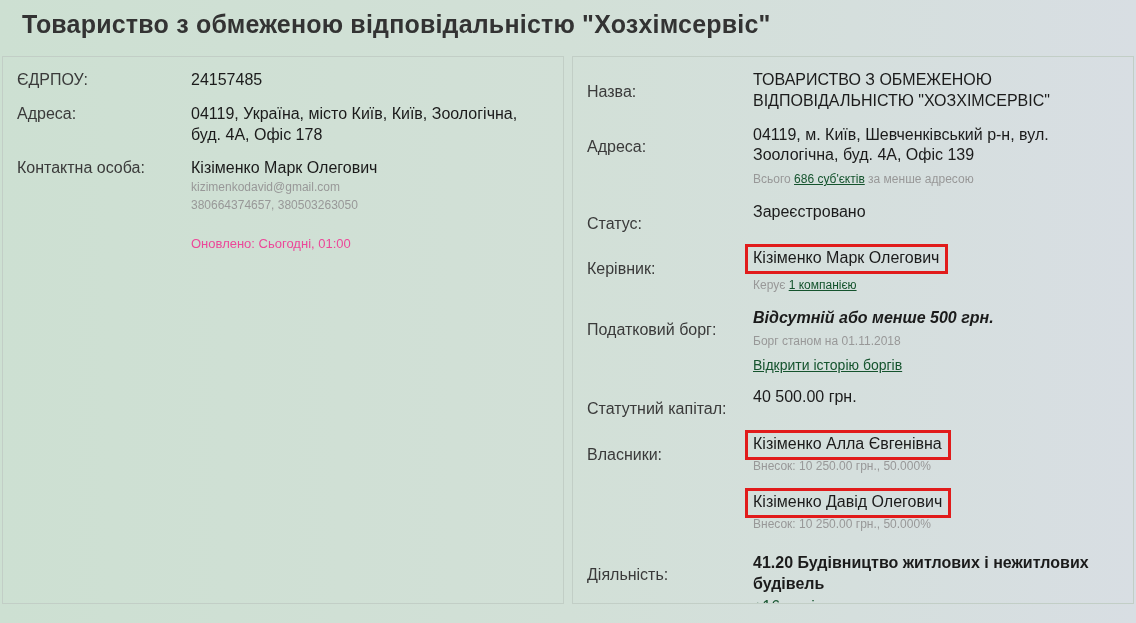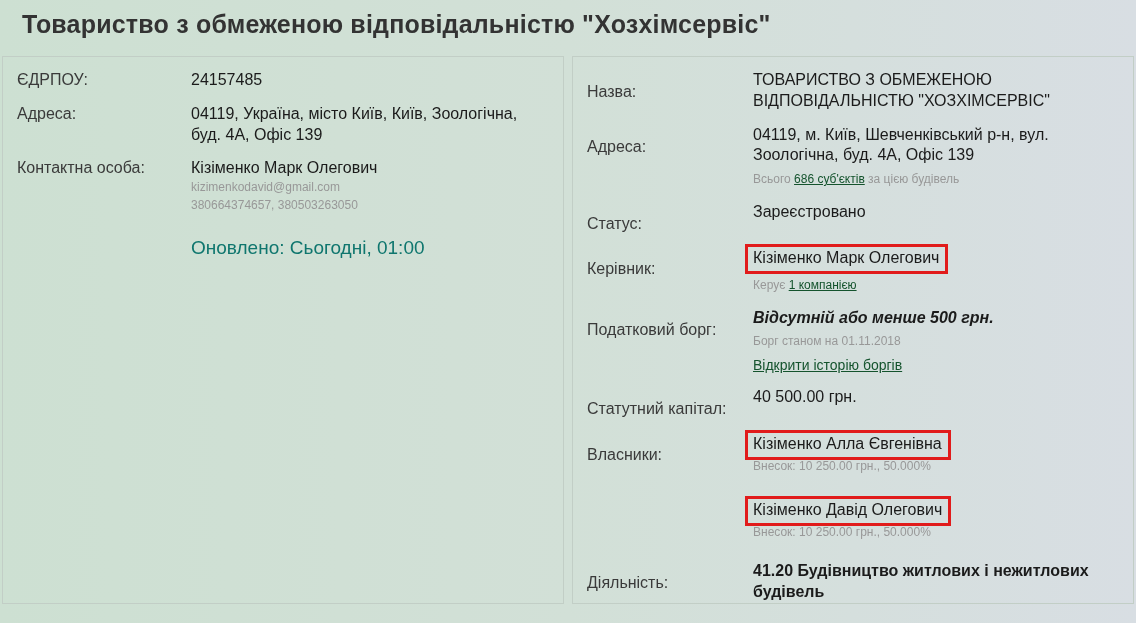--- a/index.html
+++ b/index.html
@@ -42,53 +42,53 @@
     line-height: 1.3;
     color: #1b1b1b;
   }
   .sub { color: #989898; font-size: 12px; line-height: 1.45; }
   .sub-note { margin-top: 5px; }
   .link {
     color: #14532d;
     text-decoration: underline;
     cursor: pointer;
   }
-  .updated { color: #0f766e; font-size: 19px; }
+  .updated { color: #ec4899; font-size: 13px; }
   .mt-lg { margin-top: 22px; }
   .mt-md { margin-top: 8px; }
   .italic-value { font-style: italic; font-weight: 700; }
   .bold-value { font-weight: 700; }
   .redbox {
     display: inline-block;
     border: 3px solid #e11b1b;
     padding: 1px 6px 2px 5px;
     margin: -3px 0 -7px -8px;
     position: relative;
     z-index: 1;
   }
-  .owner-item + .owner-item { margin-top: 24px; }
+  .owner-item + .owner-item { margin-top: 16px; }
   .owner-share { margin-top: 3px; }
   .activity-link { margin-top: 2px; font-size: 16px; }
 </style>
 </head>
 <body>
 
 <h1 class="title">Товариство з обмеженою відповідальністю "Хозхімсервіс"</h1>
 
 <div class="panels">
 
   <section class="panel">
     <div class="row">
       <div class="label">ЄДРПОУ:</div>
       <div class="value">24157485</div>
     </div>
 
     <div class="row">
       <div class="label">Адреса:</div>
-      <div class="value">04119, Україна, місто Київ, Київ, Зоологічна, буд. 4А, Офіс 139</div>
+      <div class="value">04119, Україна, місто Київ, Київ, Зоологічна, буд. 4А, Офіс 178</div>
     </div>
 
     <div class="row">
       <div class="label">Контактна особа:</div>
       <div class="value">
         <div>Кізіменко Марк Олегович</div>
         <div class="sub">kizimenkodavid@gmail.com</div>
         <div class="sub">380664374657, 380503263050</div>
         <div class="updated mt-lg">Оновлено: Сьогодні, 01:00</div>
       </div>
@@ -98,21 +98,21 @@
   <section class="panel panel-right">
     <div class="row">
       <div class="label">Назва:</div>
       <div class="value">ТОВАРИСТВО З ОБМЕЖЕНОЮ ВІДПОВІДАЛЬНІСТЮ "ХОЗХІМСЕРВІС"</div>
     </div>
 
     <div class="row">
       <div class="label">Адреса:</div>
       <div class="value">
         <div>04119, м. Київ, Шевченківський р-н, вул. Зоологічна, буд. 4А, Офіс 139</div>
-        <div class="sub sub-note"><span>Всього </span><span class="link">686 суб'єктів</span><span> за цією будівель</span></div>
+        <div class="sub sub-note"><span>Всього </span><span class="link">686 суб'єктів</span><span> за менше адресою</span></div>
       </div>
     </div>
 
     <div class="row">
       <div class="label">Статус:</div>
       <div class="value">Зареєстровано</div>
     </div>
 
     <div class="row">
       <div class="label">Керівник:</div>

